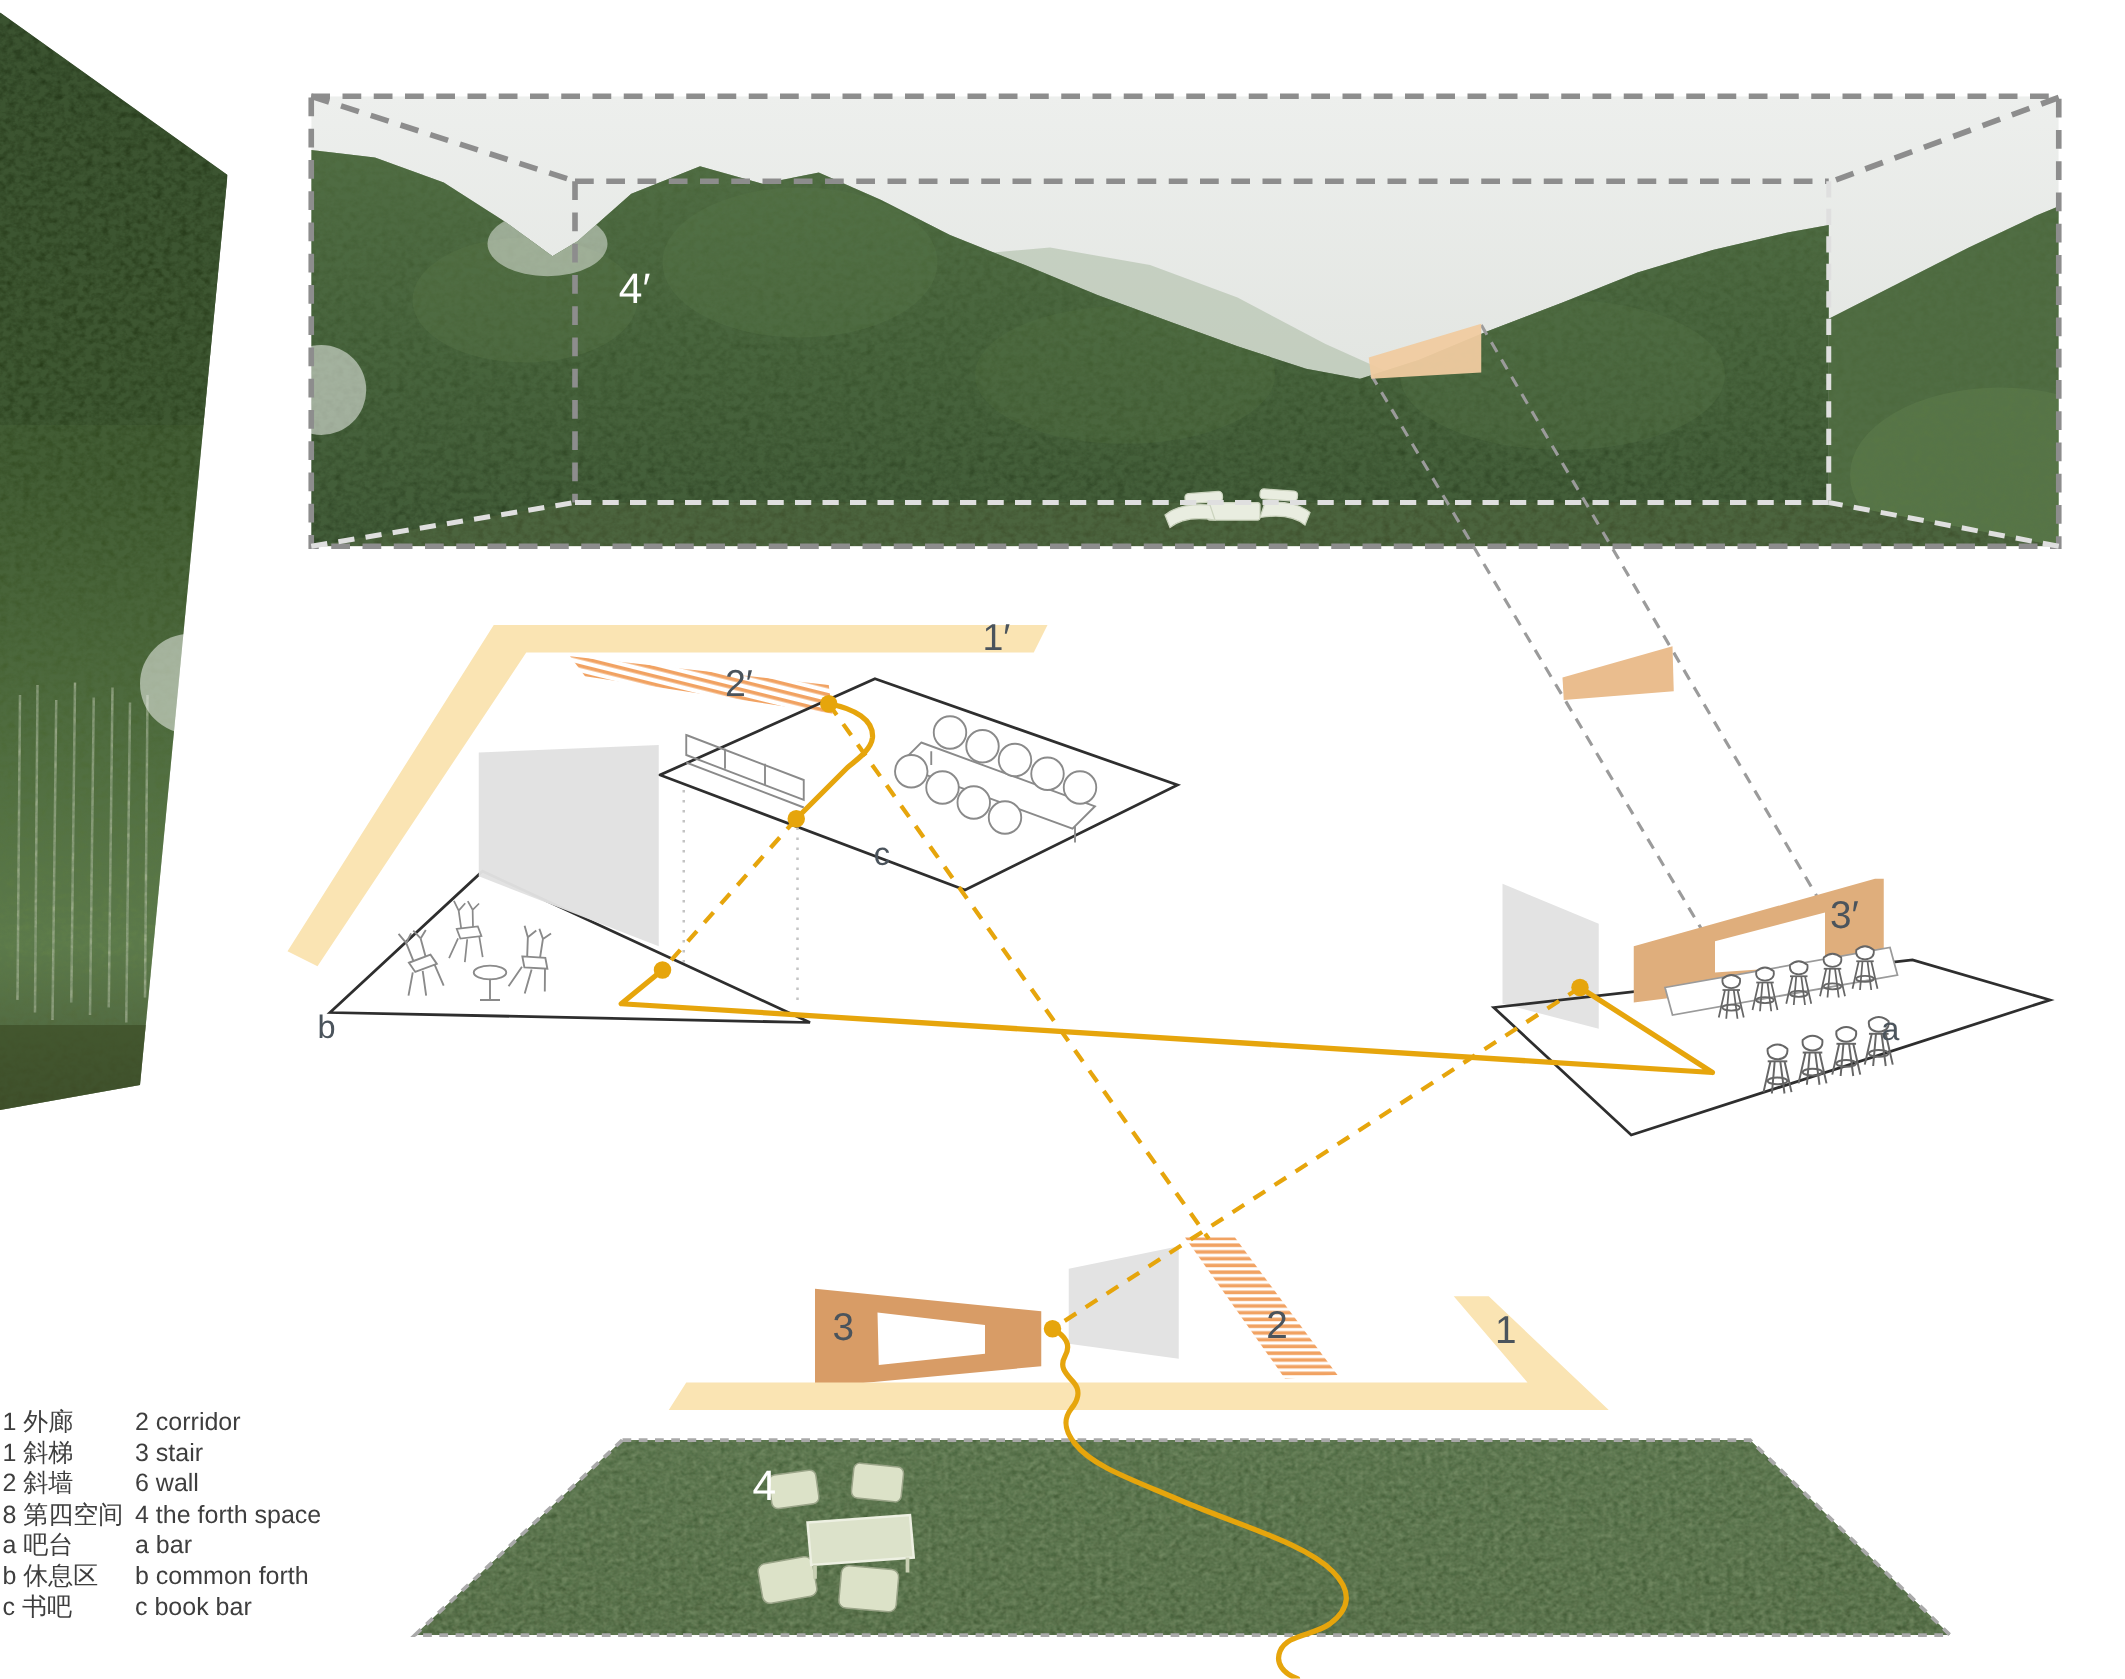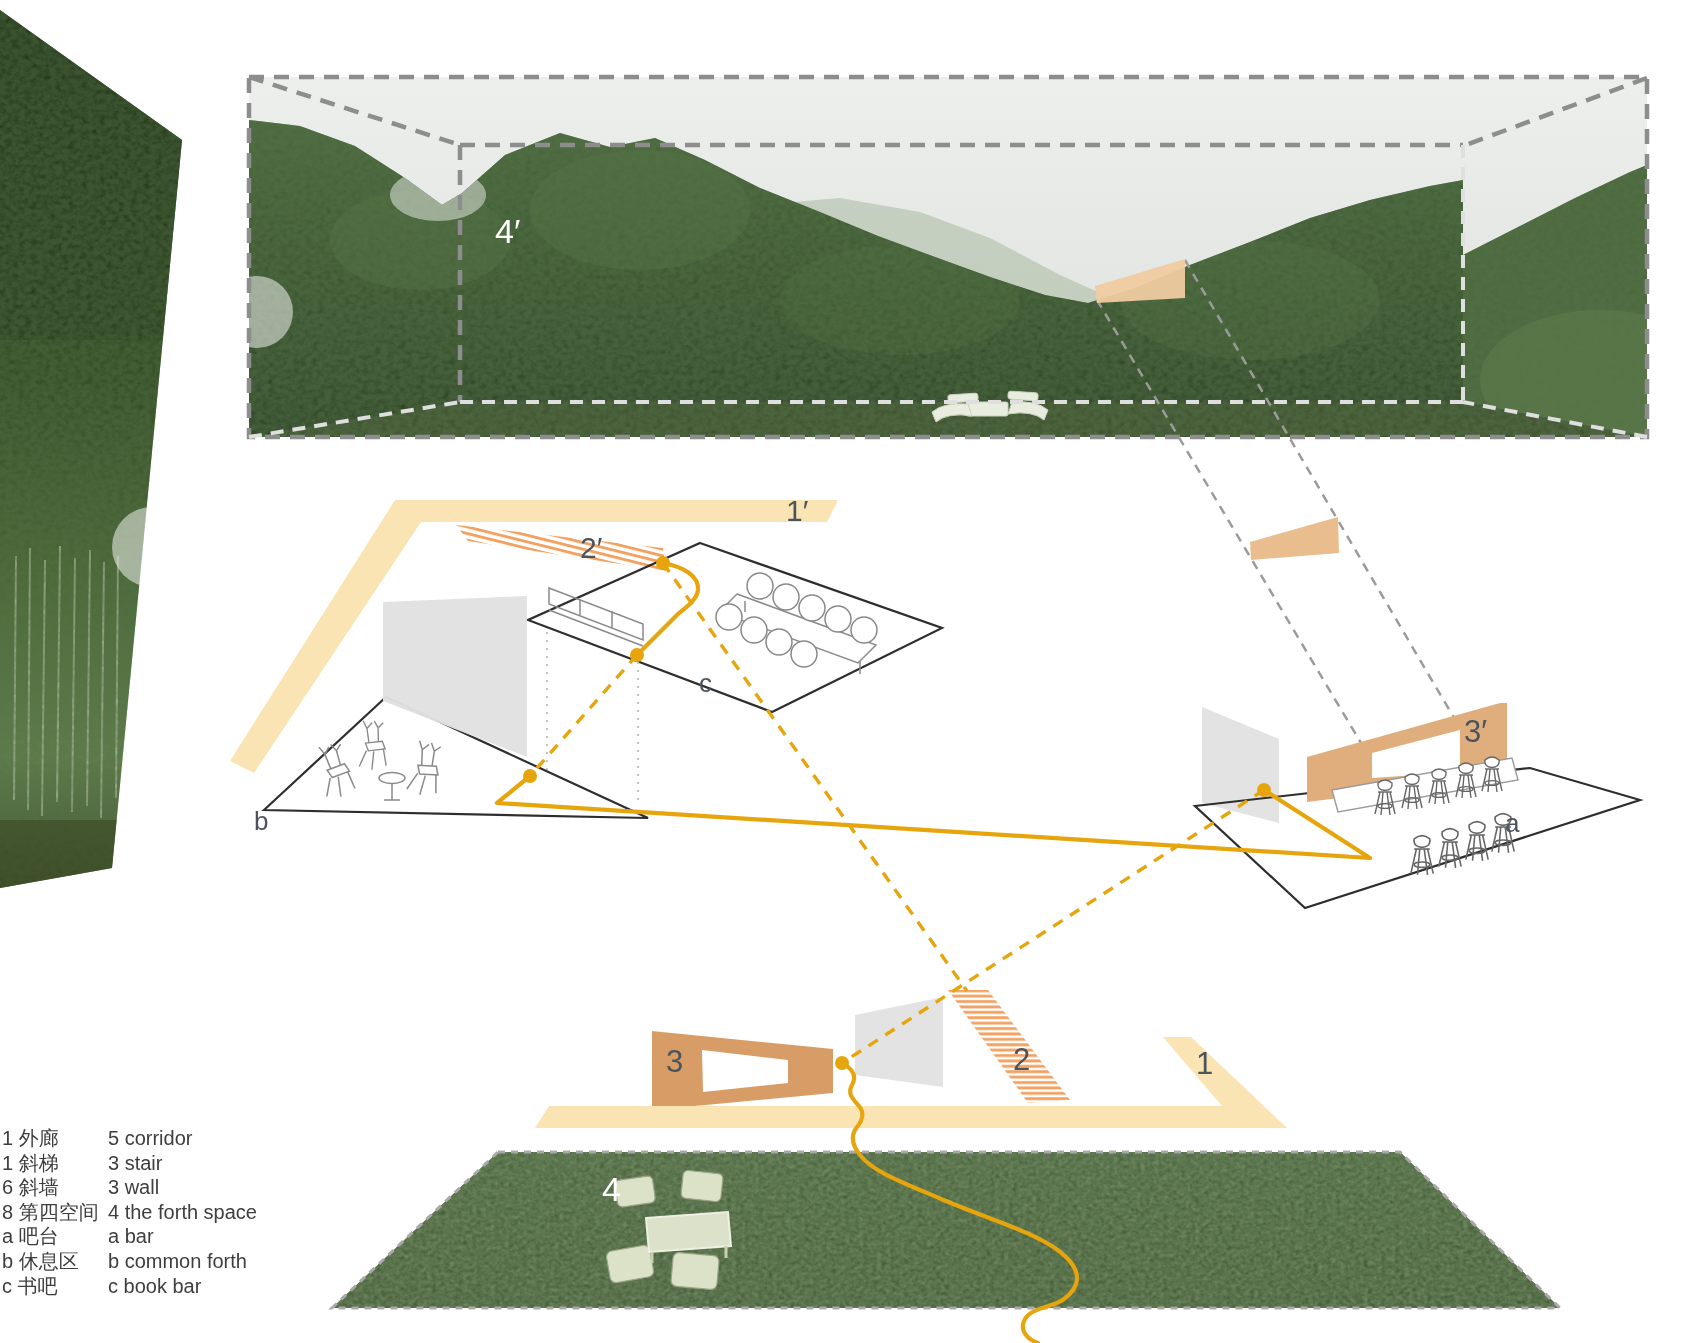--- a/index.html
+++ b/index.html
@@ -288,25 +288,25 @@
 <div class="dlabel" style="left:1505px;top:808px;font-size:26px;">a</div>
 <div class="dlabel" style="left:254px;top:806px;font-size:26px;">b</div>
 <div class="dlabel" style="left:699px;top:668px;font-size:26px;">c</div>
 <div class="dlabel" style="left:666px;top:1044px;font-size:31px;">3</div>
 <div class="dlabel" style="left:1013px;top:1042px;font-size:31px;">2</div>
 <div class="dlabel" style="left:1196px;top:1046px;font-size:31px;">1</div>
 <div class="dlabel white" style="left:602px;top:1170px;font-size:34px;">4</div>
 
 <div id="legend">
   <span>1 外廊</span>
-      <span>5 corridor</span>
+      <span>2 corridor</span>
   <span>1 斜梯</span>
       <span>3 stair</span>
-  <span>6 斜墙</span>
-      <span>3 wall</span>
+  <span>2 斜墙</span>
+      <span>6 wall</span>
   <span>8 第四空间</span>
       <span>4 the forth space</span>
   <span>a 吧台</span>
       <span>a bar</span>
   <span>b 休息区</span>
       <span>b common forth</span>
   <span>c 书吧</span>
       <span>c book bar</span>
 </div>
 

